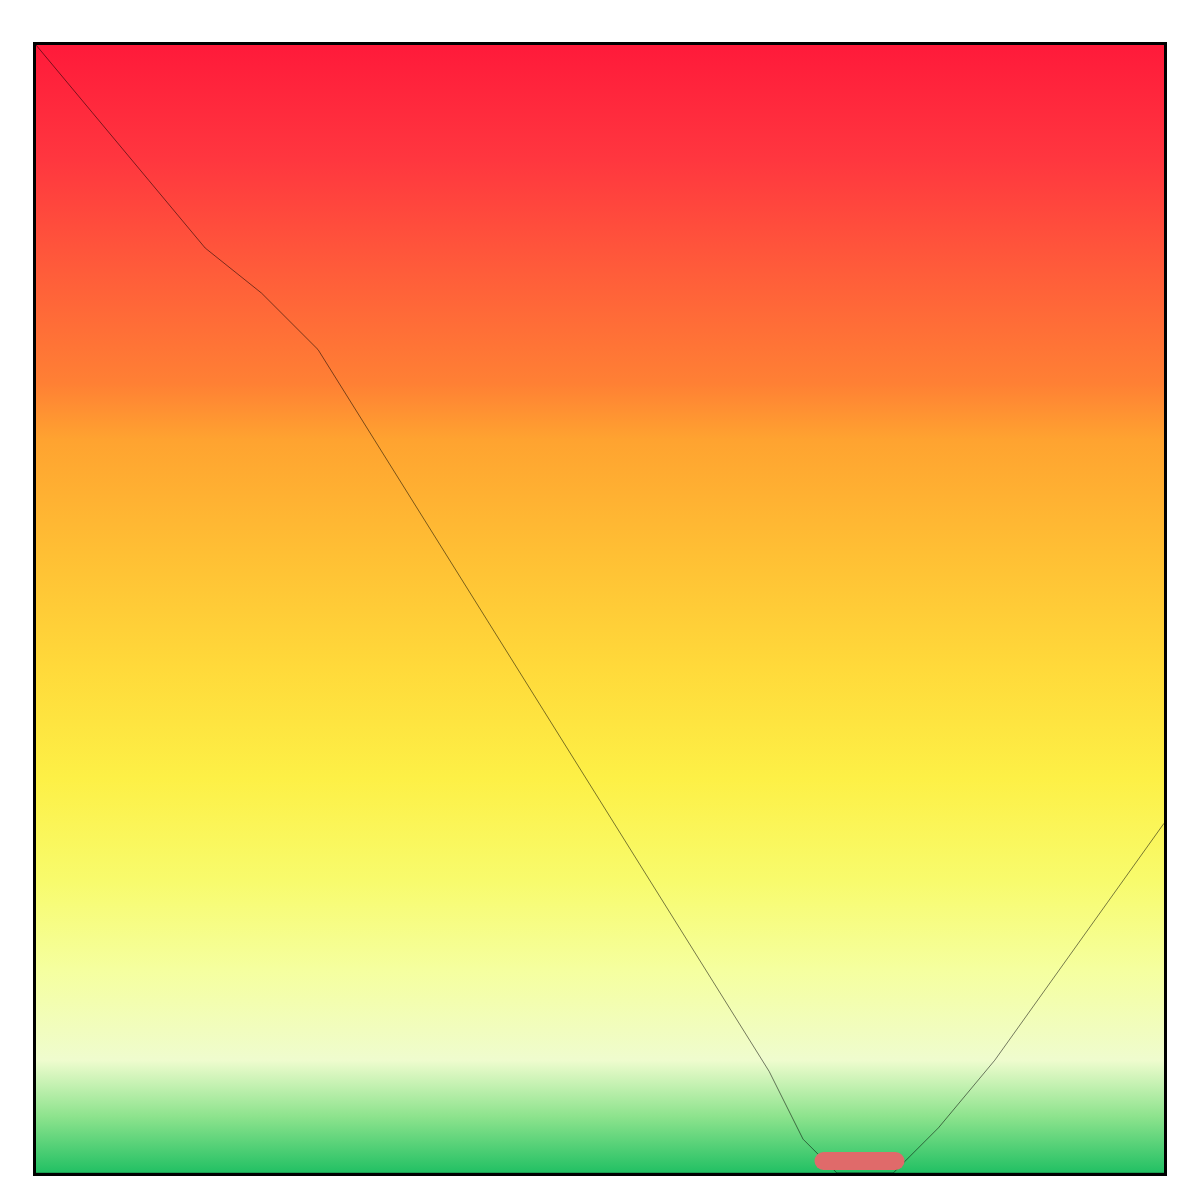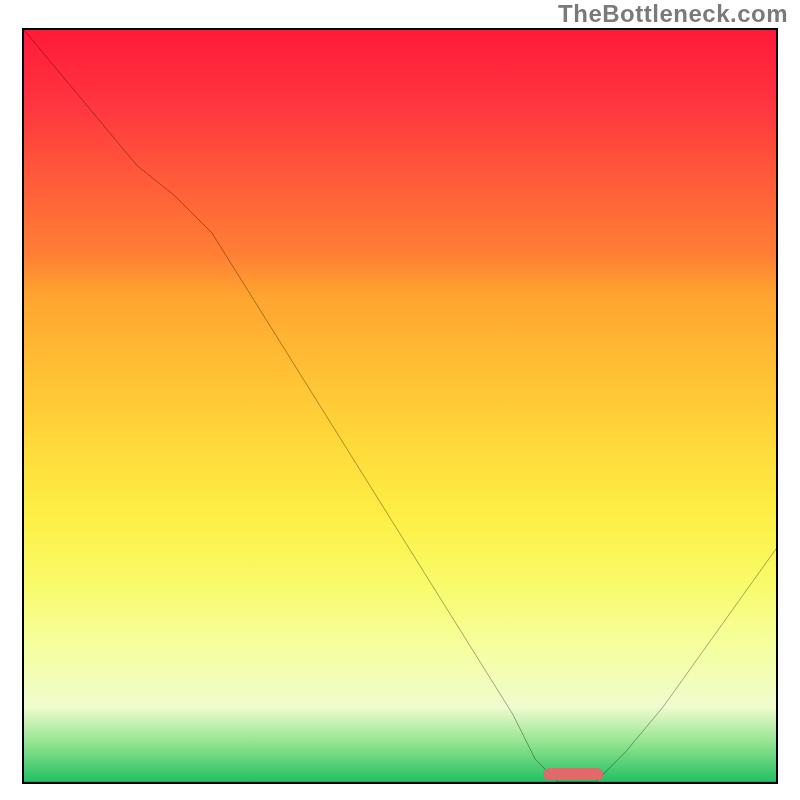--- a/index.html
+++ b/index.html
@@ -26,21 +26,20 @@
                #8de38d 95%,
                #21c063 100%)}
   svg.curve{position:absolute;inset:0;width:100%;height:100%}
   .marker{position:absolute;height:12px;border-radius:6px;
           background:#e06a6a}
 </style>
 </head>
 <body>
 <div class="page">
 
-  <div class="watermark">TheBottleneck.com</div>
 
   <div class="plot-wrap">
     <div class="gradient"></div>
 
     <svg class="curve" viewBox="0 0 100 100" preserveAspectRatio="none">
       <polyline id="curve-poly" fill="none" stroke="#000" stroke-width="0.35" vector-effect="non-scaling-stroke" points="0,0 5,6 10,12 15,18 20,22 25,27 30,35 35,43 40,51 45,59 50,67 55,75 60,83 65,91 68,97 71,100 73,100 76,100 80,96 85,90 90,83 95,76 100,69"></polyline>
 
       <line x1="0" y1="100" x2="100" y2="100" stroke="#000" stroke-width="0.25" vector-effect="non-scaling-stroke"></line>
     </svg>
 

